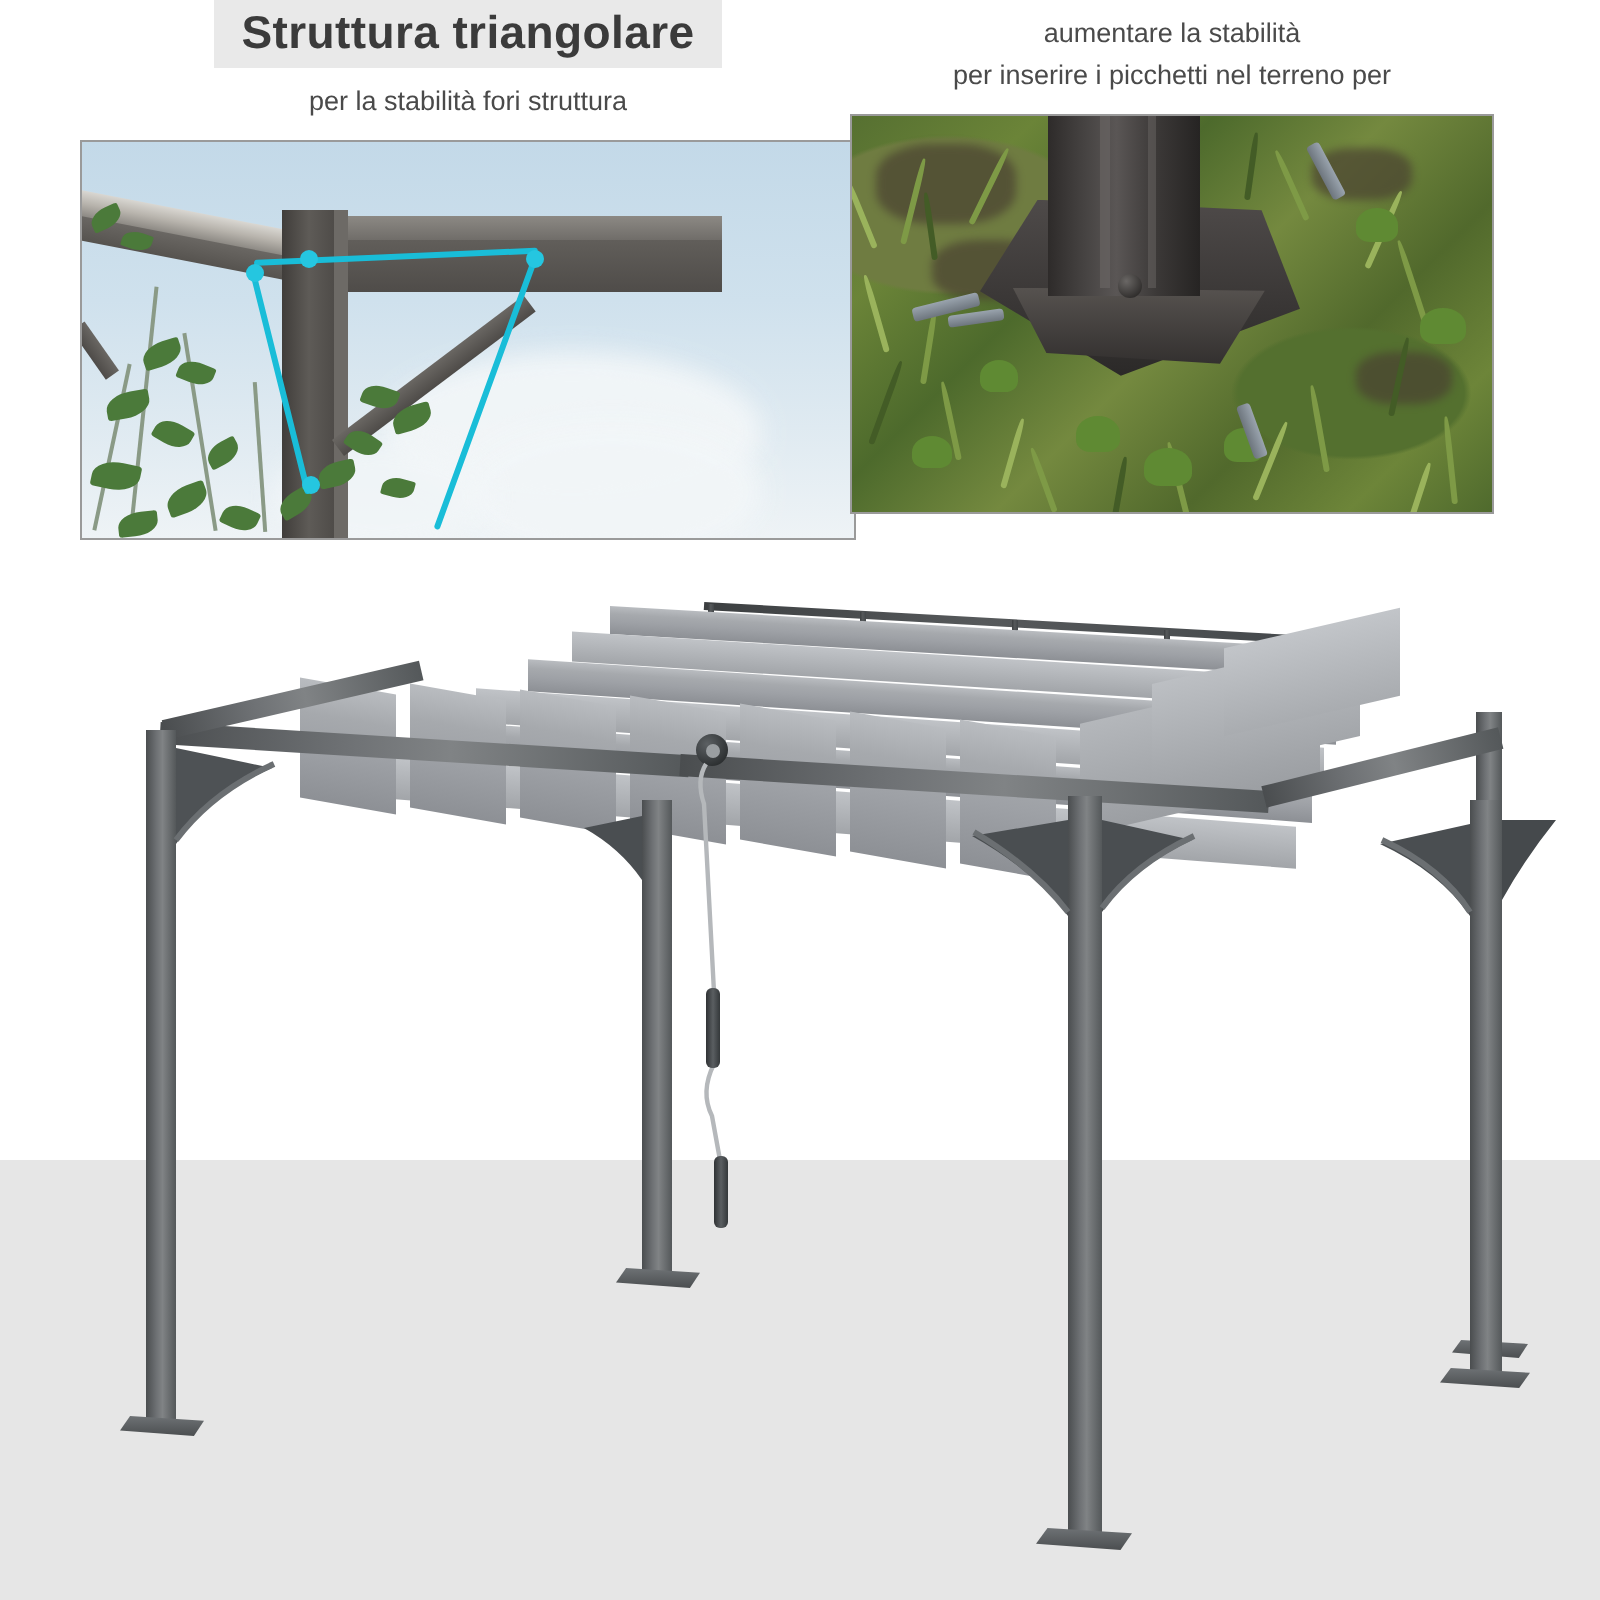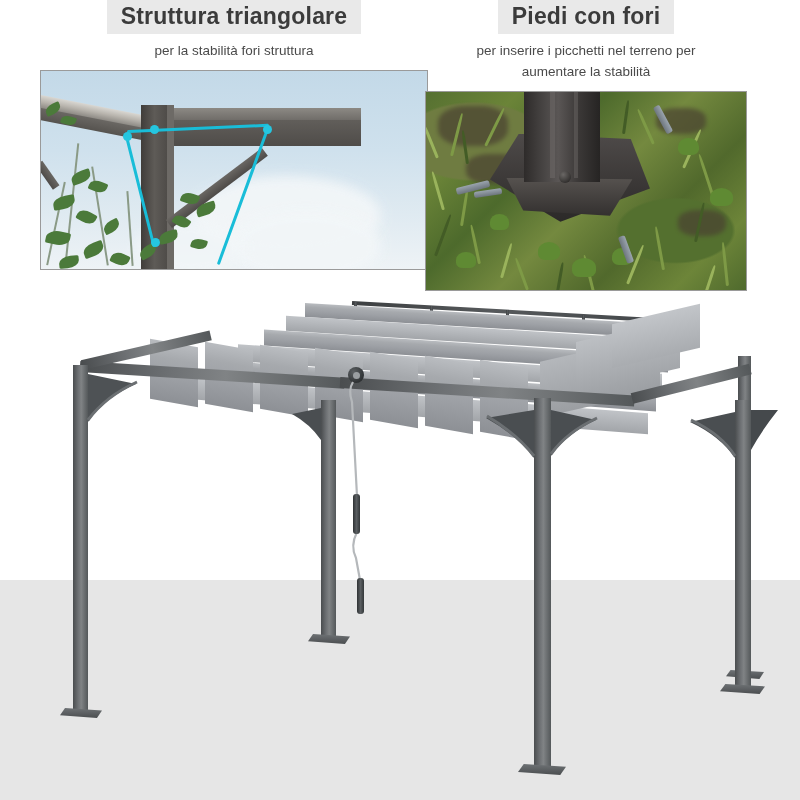--- a/index.html
+++ b/index.html
@@ -128,26 +128,23 @@
       <div class="tri-line" style="left:226px;top:59px;width:142px;transform:rotate(110deg);"></div>
       <div class="tri-line" style="left:86px;top:65px;width:113px;transform:rotate(76deg);"></div>
       <div class="tri-dot" style="left:82px;top:61px;"></div>
       <div class="tri-dot" style="left:109px;top:54px;"></div>
       <div class="tri-dot" style="left:222px;top:54px;"></div>
       <div class="tri-dot" style="left:110px;top:167px;"></div>
     </div>
   </div>
 
   <div class="feature right">
-    <div class="f-title">
-      <span>Piedi con fori</span>
-    </div>
     <div class="f-sub">
+      <div>aumentare la stabilità</div>
       <div>per inserire i picchetti nel terreno per</div>
-      <div>aumentare la stabilità</div>
     </div>
 
     <div class="f-photo right">
       <div class="grass"></div>
 
       <div class="soil" style="left:12px;top:14px;width:70px;height:40px;"></div>
       <div class="soil" style="left:40px;top:62px;width:58px;height:30px;"></div>
       <div class="soil" style="left:230px;top:16px;width:50px;height:26px;"></div>
       <div class="soil" style="left:252px;top:118px;width:48px;height:26px;"></div>
 

